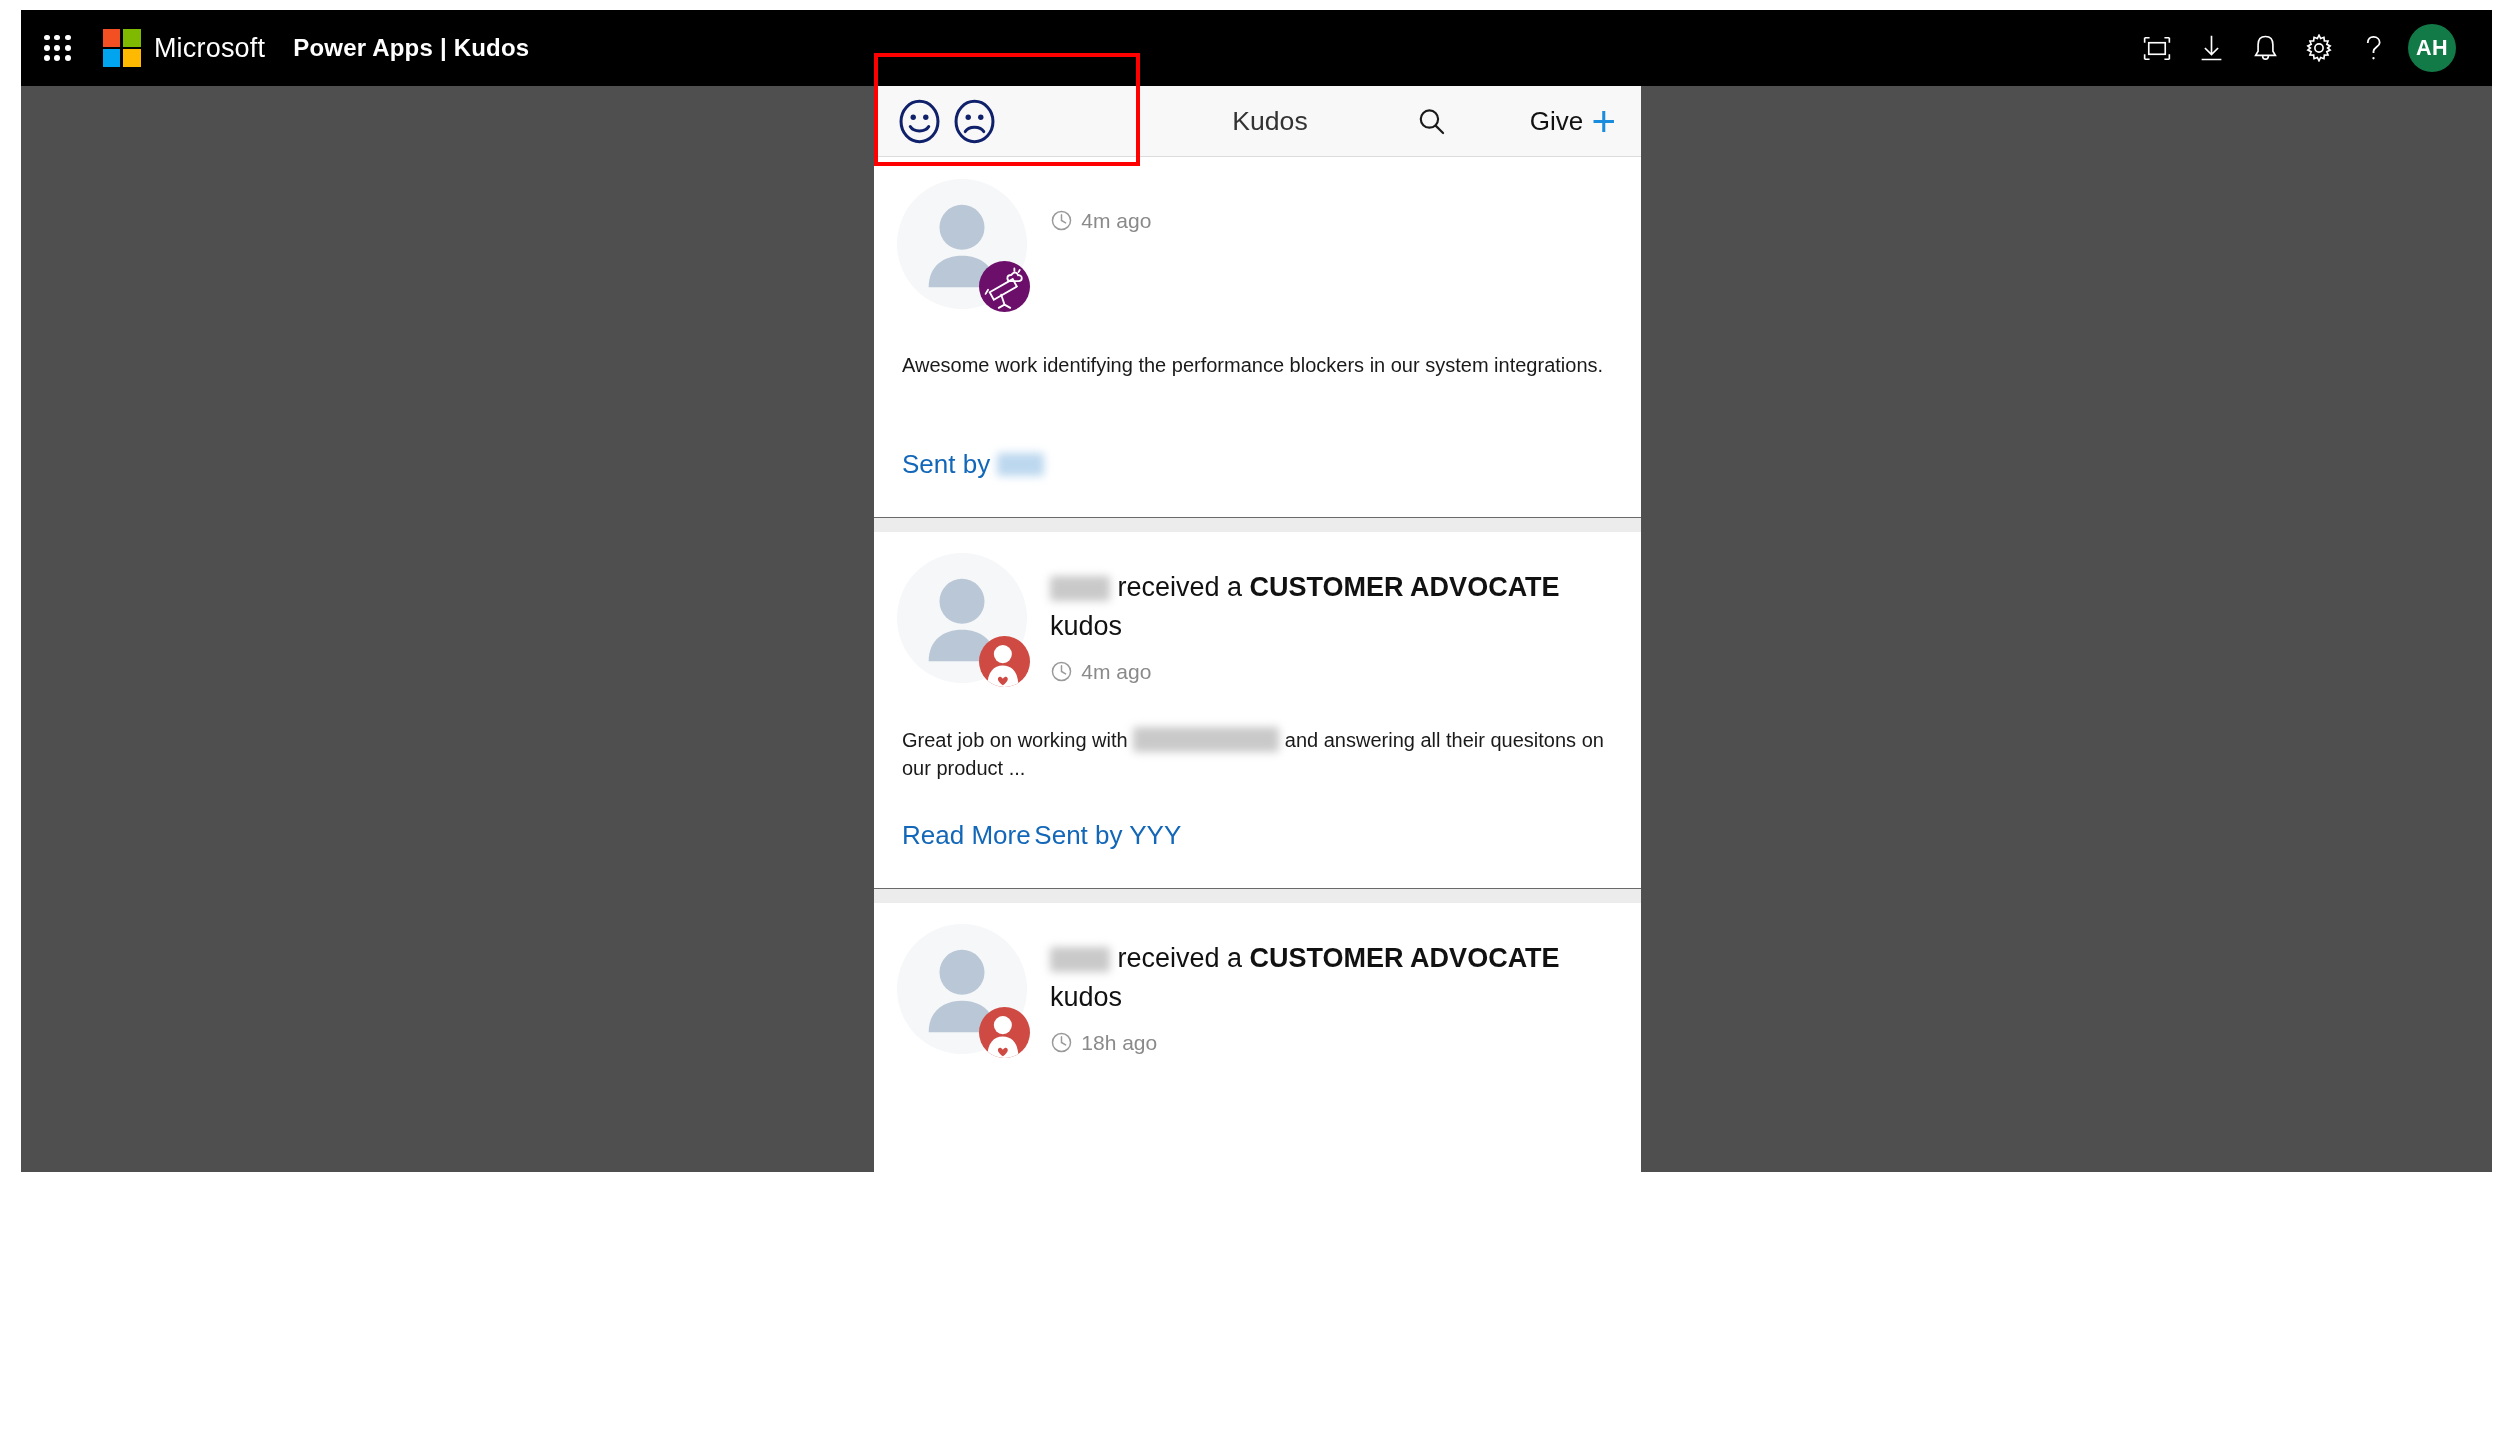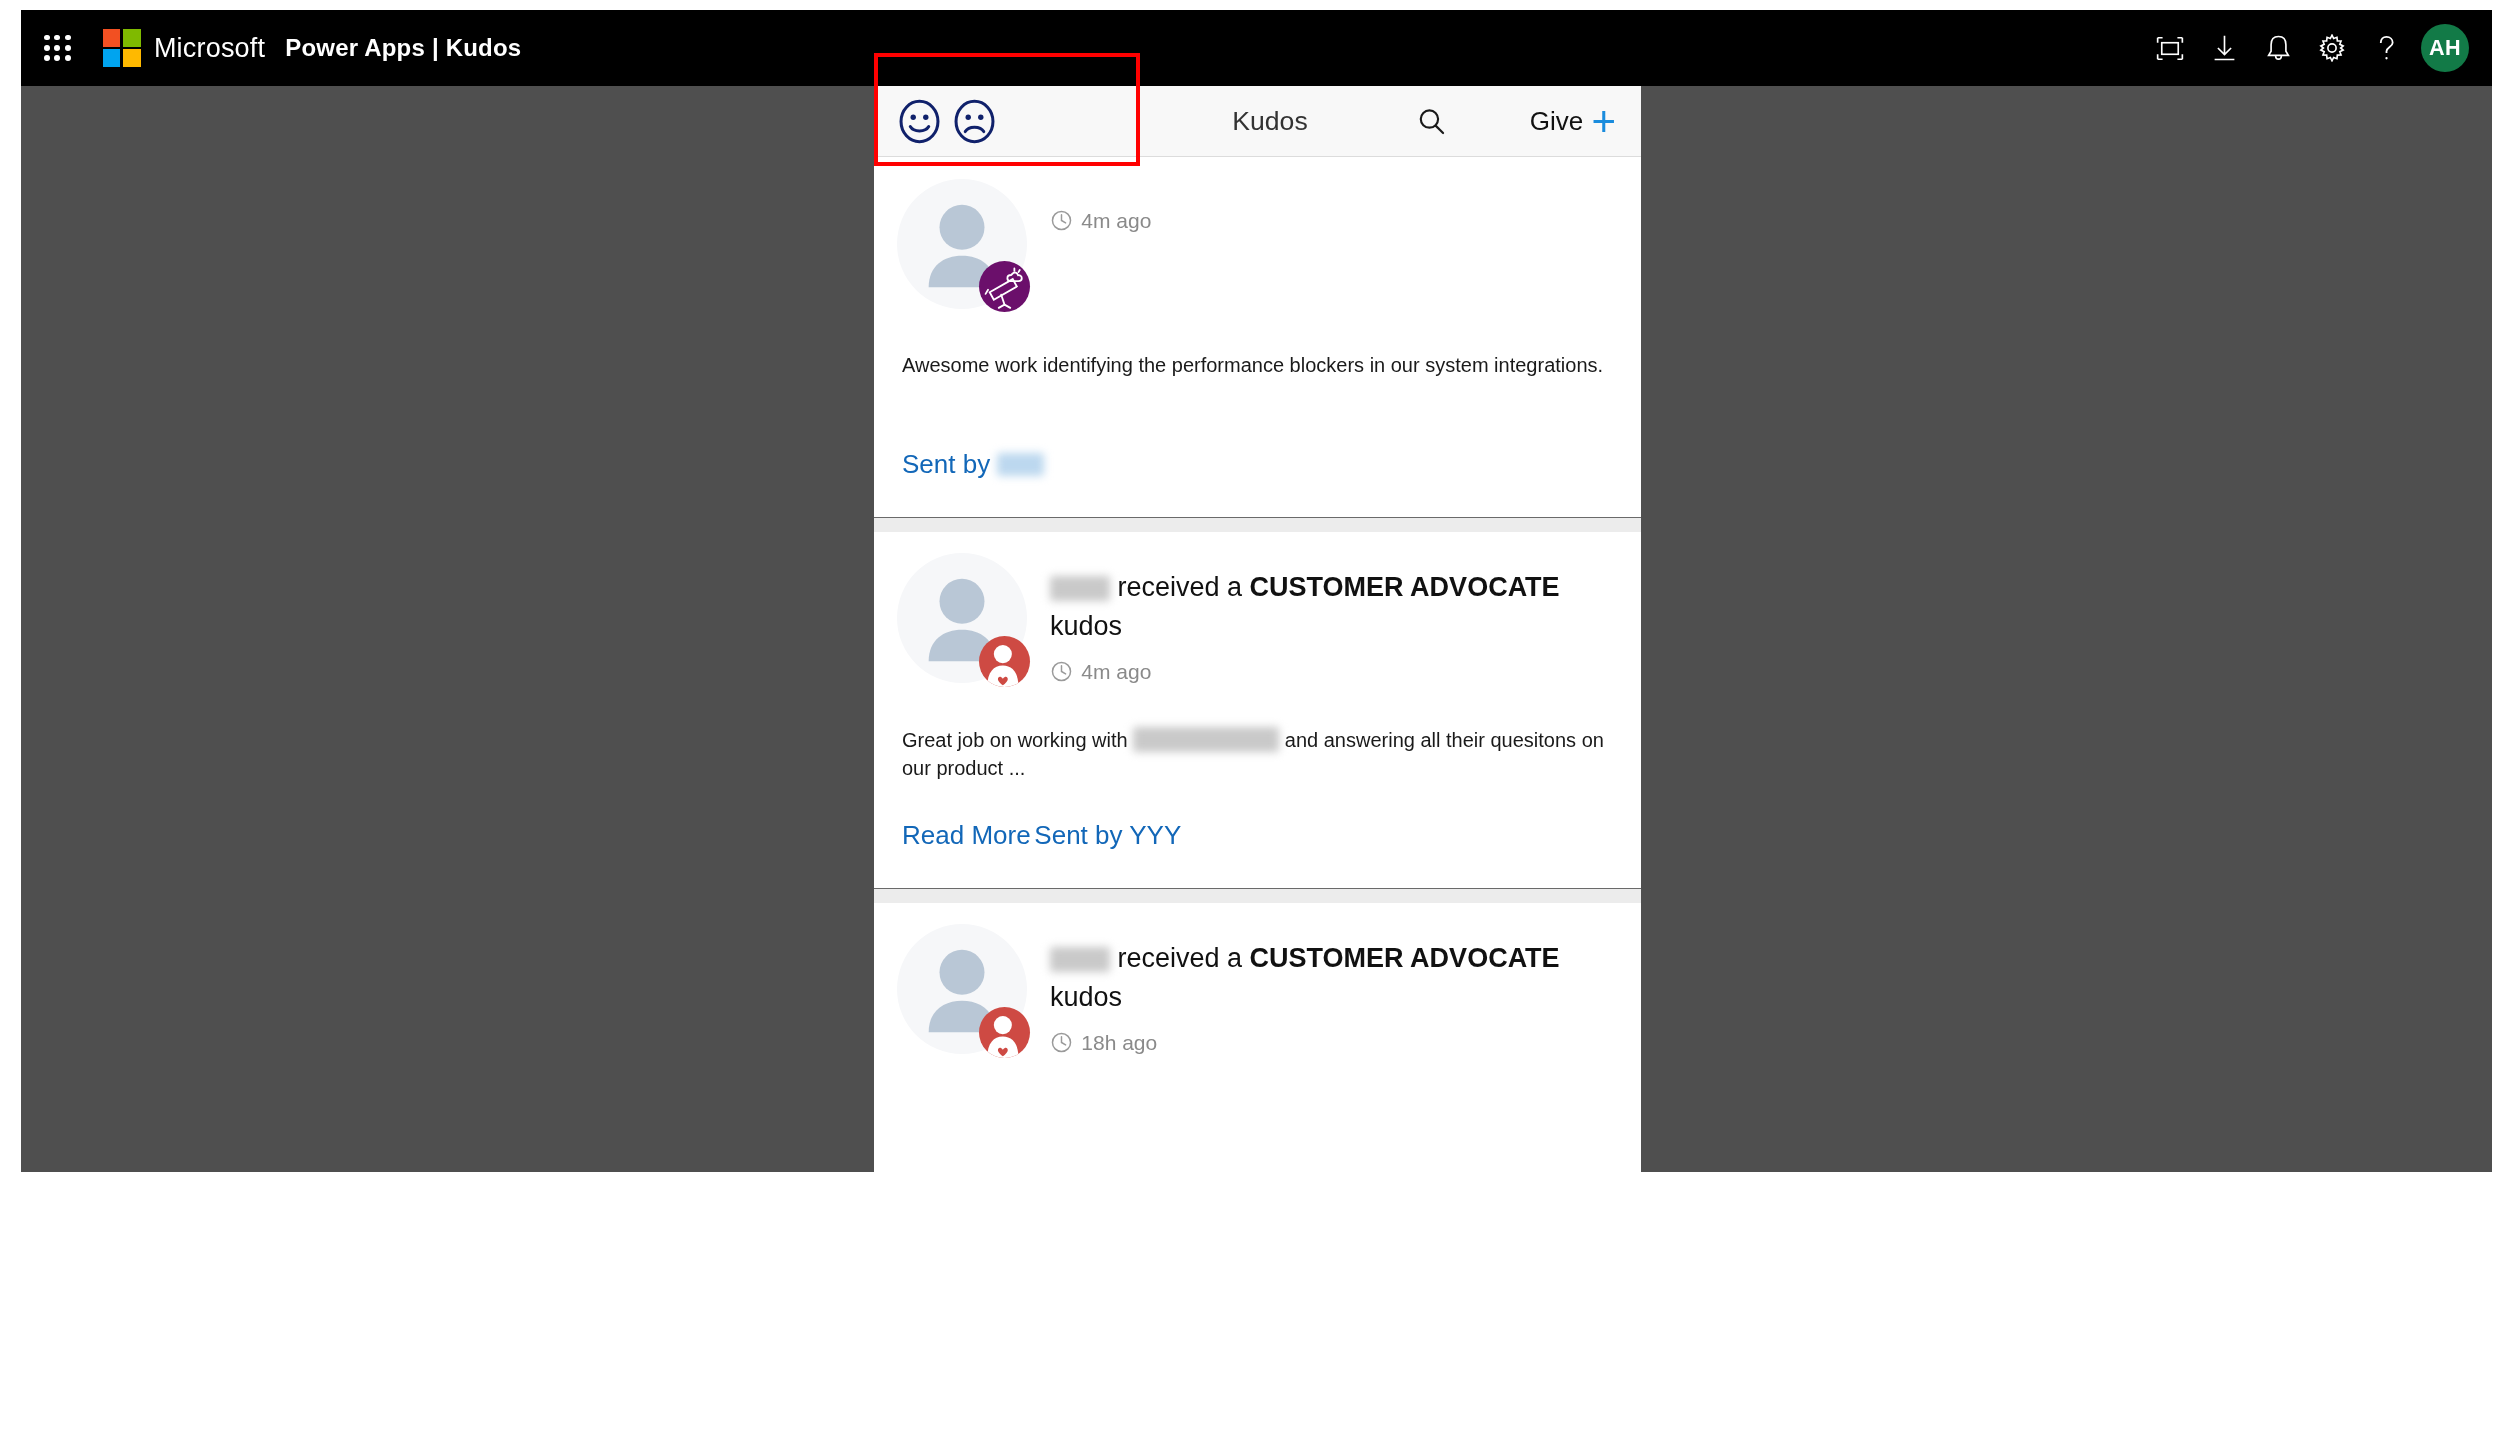--- a/index.html
+++ b/index.html
@@ -35,23 +35,23 @@
 
   #ms-logo { margin-left: 26.6px; width: 38px; height: 38px;
     display: grid; grid-template-columns: 1fr 1fr; grid-template-rows: 1fr 1fr; gap: 2.5px; }
   #ms-logo i { display:block; }
   #ms-logo i:nth-child(1){background:#f25022;}
   #ms-logo i:nth-child(2){background:#7fba00;}
   #ms-logo i:nth-child(3){background:#00a4ef;}
   #ms-logo i:nth-child(4){background:#ffb900;}
 
   #brand { color:#fff; font-size:27px; margin-left:13.3px; letter-spacing:0.2px; }
-  #apptitle { color:#fff; font-size:24px; margin-left:20px; font-weight:600; letter-spacing:0.2px; }
-
-  #suite-right { margin-left:auto; display:flex; align-items:center; gap:16px; padding-right:23px; }
+  #apptitle { color:#fff; font-size:24px; margin-left:28px; font-weight:600; letter-spacing:0.2px; }
+
+  #suite-right { margin-left:auto; display:flex; align-items:center; gap:16px; padding-right:36px; }
   .sb-icon { width:38px; height:38px; display:flex; align-items:center; justify-content:center;
     color:#fff; cursor:pointer; }
   .sb-icon svg { display:block; }
   #avatar {
     width:48px; height:48px; border-radius:50%; background:#127a47;
     color:#fff; display:flex; align-items:center; justify-content:center;
     font-size:21.6px; font-weight:600; cursor:pointer; letter-spacing:0.4px;
   }
 
   

